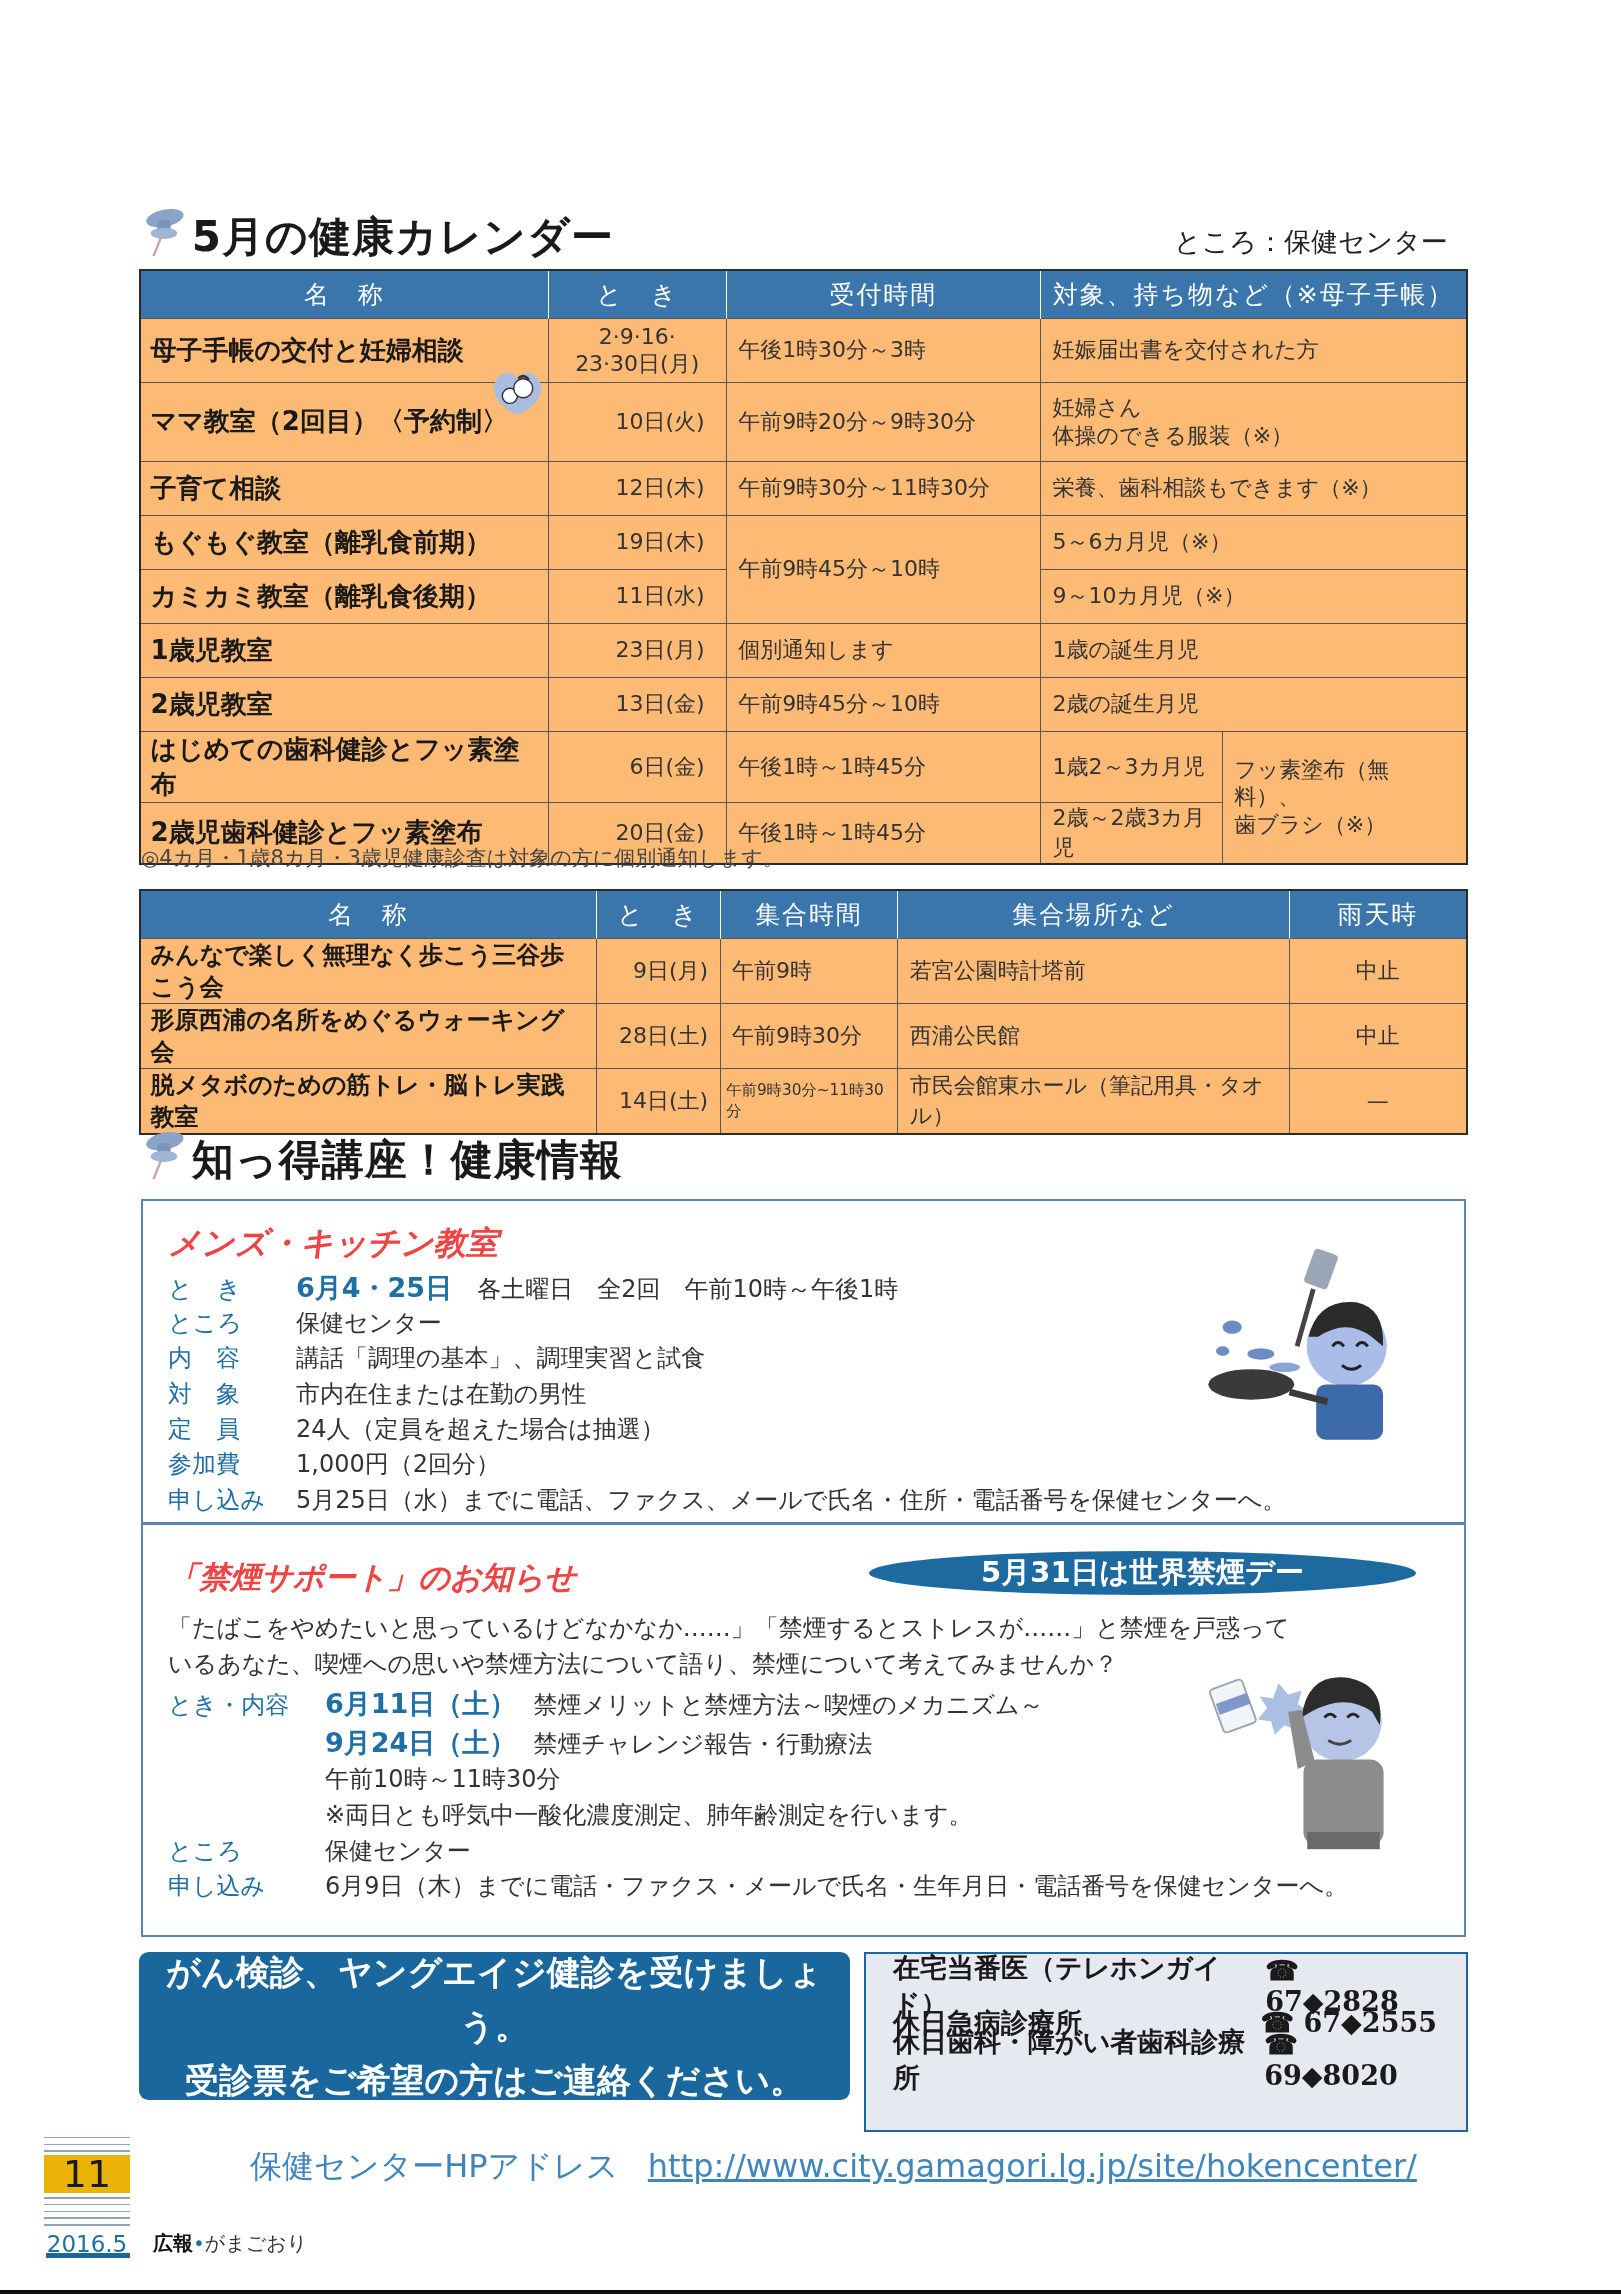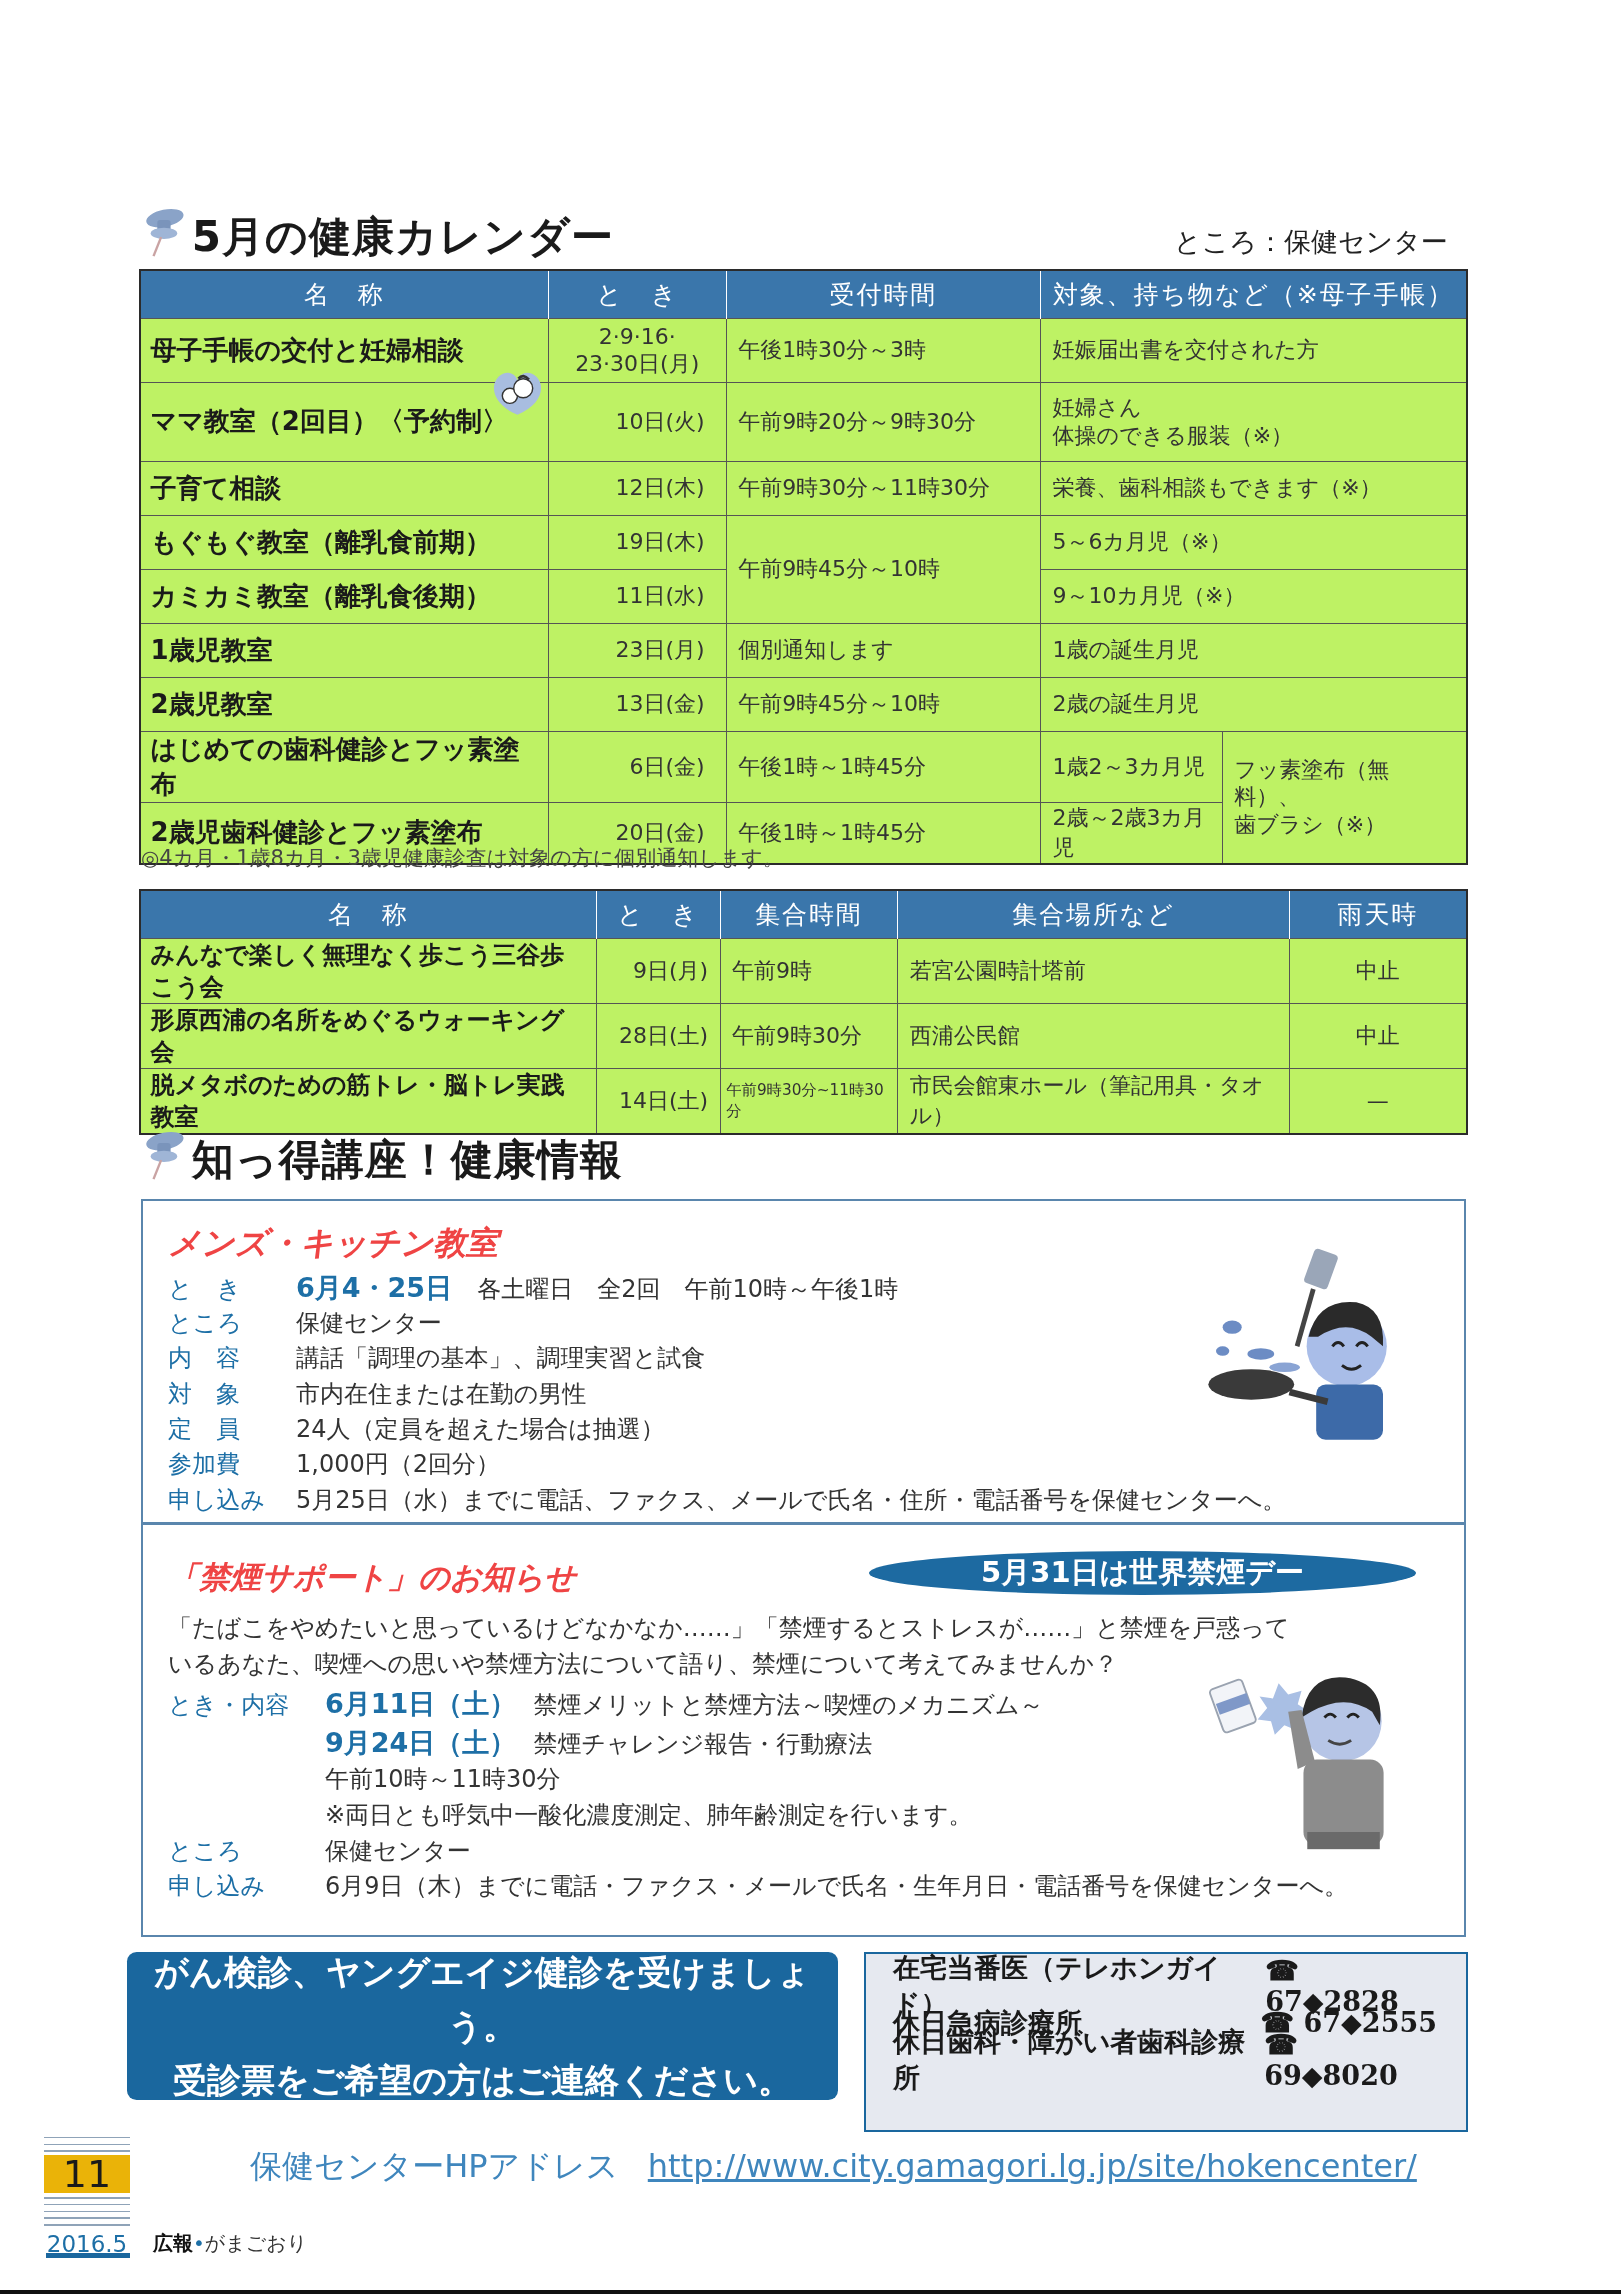--- a/index.html
+++ b/index.html
@@ -7,21 +7,21 @@
   body { position: relative; font-family: "DejaVu Sans", "Liberation Sans", sans-serif; color: #222; }
 
   
   .sec-head { position: absolute; display: flex; align-items: flex-end; }
   .pin { width: 50px; height: 55px; position: relative; margin-right: 3.8px; }
   .pin svg { width: 50px; height: 55px; }
   .sec-title { font-size: 42px; font-weight: bold; color: #1a1a1a; letter-spacing: 1px; line-height: 1; }
   .place-note { position: absolute; font-size: 27px; color: #222; }
 
   
-  table.cal { position: absolute; border-collapse: collapse; border: 2.9px solid #2b2b2b; background: #bef264; }
+  table.cal { position: absolute; border-collapse: collapse; border: 2.9px solid #2b2b2b; background: #fdba74; }
   table.cal th { background: #3a76ab; color: #fff; font-weight: normal; font-size: 25px; height: 48px; border-left: 1.9px solid #fff; text-align: center; letter-spacing: 1.9px; }
   table.cal th:first-child { border-left: none; }
   table.cal td { border: 1.4px solid #555; font-size: 22px; color: #333; padding: 0 11.5px; vertical-align: middle; }
   table.cal td.name { font-size: 26px; color: #1a1a1a; font-weight: bold; padding-left: 9.6px; }
   table.cal td.date { text-align: right; padding-right: 21px; }
   table.cal td.center { text-align: center; }
   table.cal td.small { font-size: 15.3px; padding: 0 5.7px; }
   .two-line { line-height: 1.25; }
 
   .note-line { position: absolute; font-size: 21px; color: #444; }
@@ -317,21 +317,21 @@
       <path d="M104 76 Q110 30 150 34 Q192 40 186 84 L178 70 Q150 50 114 70Z" fill="#2c2c2c"></path>
       <path d="M128 76 q6 -7 12 0 M152 76 q6 -7 12 0" stroke="#222" stroke-width="3" fill="none"></path>
       <path d="M132 100 q12 8 24 0" stroke="#444" stroke-width="3" fill="none"></path>
       <path d="M100 130 L90 70 L104 68 L118 122Z" fill="#8c8c8c"></path>
       <rect x="106" y="120" width="84" height="90" rx="14" fill="#8c8c8c"></rect>
       <rect x="110" y="196" width="76" height="18" fill="#6a6a6a"></rect>
     </svg>
   </div>
 </div>
 
-<div class="cta" style="left:127px; top:1952px; width:711px; height:148px;">
+<div class="cta" style="left:139px; top:1952px; width:711px; height:148px;">
   <div>がん検診、ヤングエイジ健診を受けましょう。</div>
   <div>受診票をご希望の方はご連絡ください。</div>
 </div>
 
 <div class="contact" style="left:864px; top:1952px; width:604px; height:180px;">
   <div class="contact-rows">
     <div class="contact-row">
       <span>在宅当番医（テレホンガイド）</span>
       <span>☎ 67◆2828</span>
     </div>

